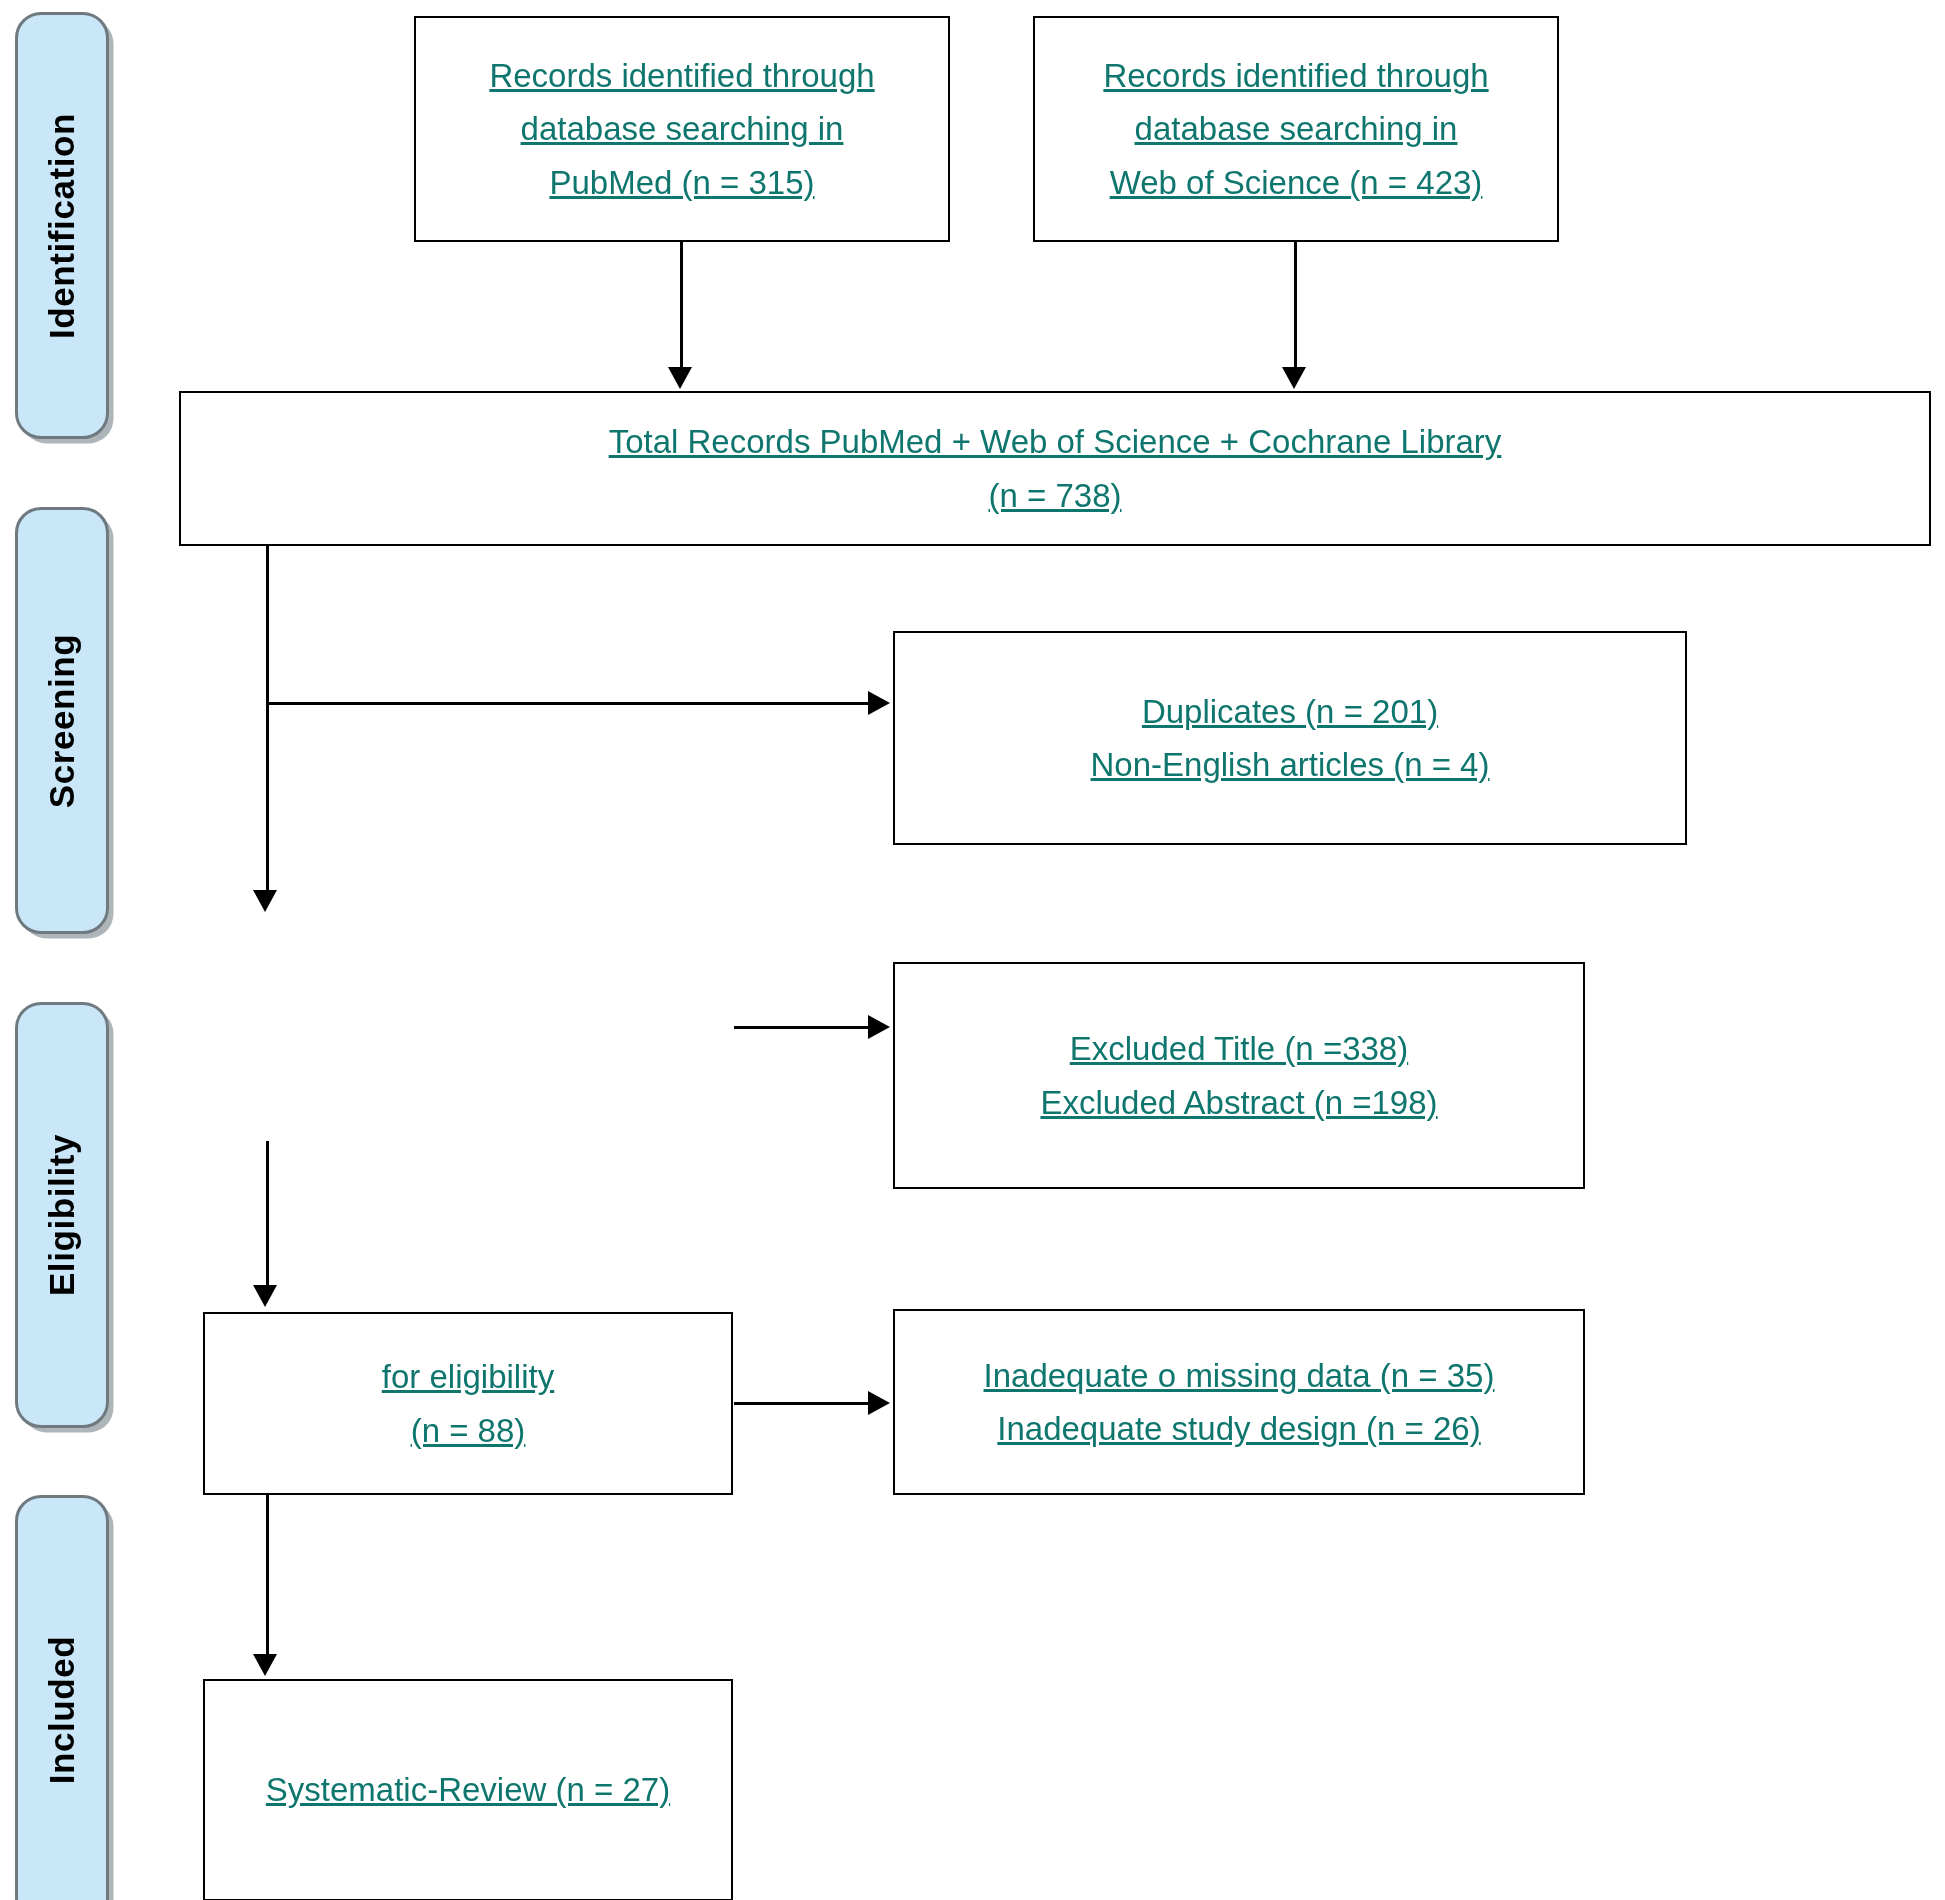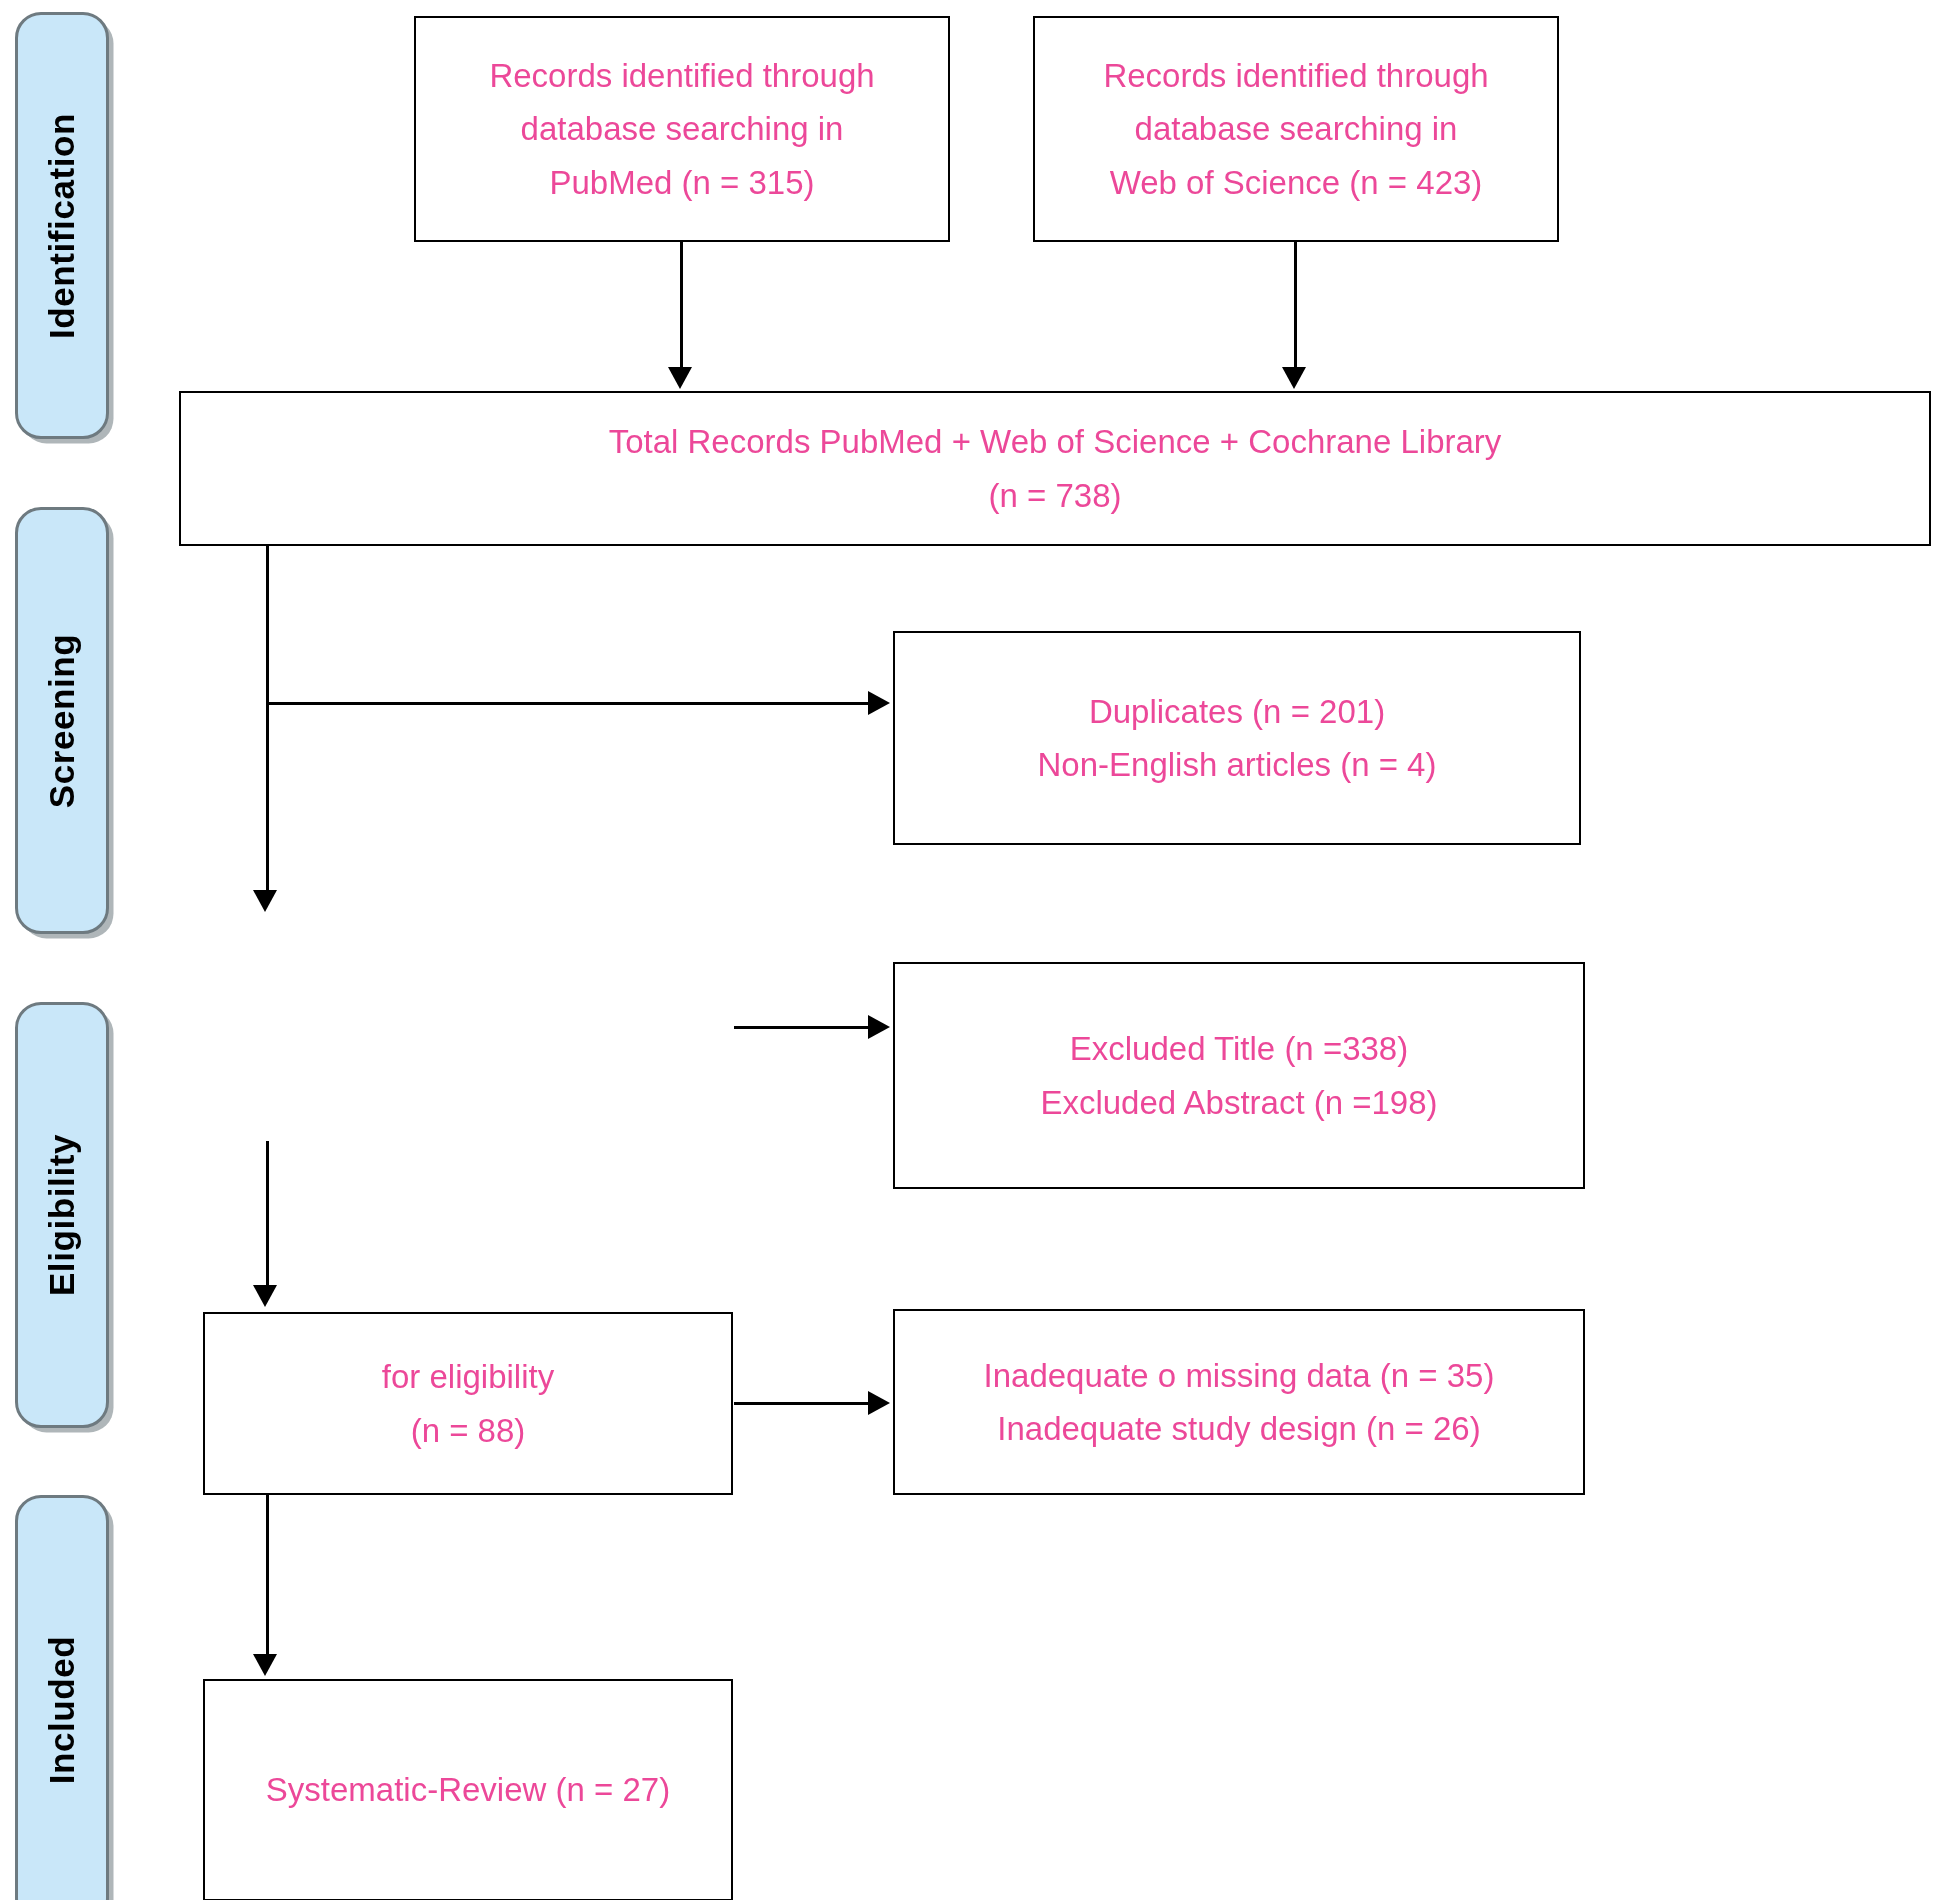--- a/index.html
+++ b/index.html
@@ -31,24 +31,25 @@
   .box{
     position:absolute;
     box-sizing:border-box;
     background:#ffffff;
     border:2.8px solid #000000;
     display:flex;
     flex-direction:column;
     align-items:center;
     justify-content:center;
     text-align:right;
-    color:#ec4899;
+    color:#0f766e;
     font-size:33px;
     line-height:1.62;
     padding:5.6px 10.2px;
+    text-decoration:underline;
   }
   .box .line{display:block;white-space:nowrap;}
   .box.wide .line{white-space:normal;}
 
   
   .vline{position:absolute;background:#000;width:2.8px;}
   .hline{position:absolute;background:#000;height:2.8px;}
   .arrow-down{
     position:absolute;
     width:0;height:0;
@@ -107,21 +108,21 @@
     <span class="line">Total Records PubMed + Web of Science + Cochrane Library</span>
     <span class="line">(n = 738)</span>
   </div>
 
   <div class="vline" style="left:266px;top:546px;height:345px;"></div>
   <div class="arrow-down" style="left:253px;top:890px;"></div>
 
   <div class="hline" style="left:266px;top:702px;width:603px;"></div>
   <div class="arrow-right" style="left:868px;top:691px;"></div>
 
-  <div class="box" style="left:893px;top:631px;width:688px;height:214px;">
+  <div class="box" style="left:893px;top:631px;width:794px;height:214px;">
     <span class="line">Duplicates (n = 201)</span>
     <span class="line">Non-English articles (n = 4)</span>
   </div>
 
 
   <div class="box" style="left:893px;top:914px;width:692px;height:227px;margin-top:48px;">
     <span class="line">Excluded Title (n =338)</span>
     <span class="line">Excluded Abstract (n =198)</span>
   </div>
 

